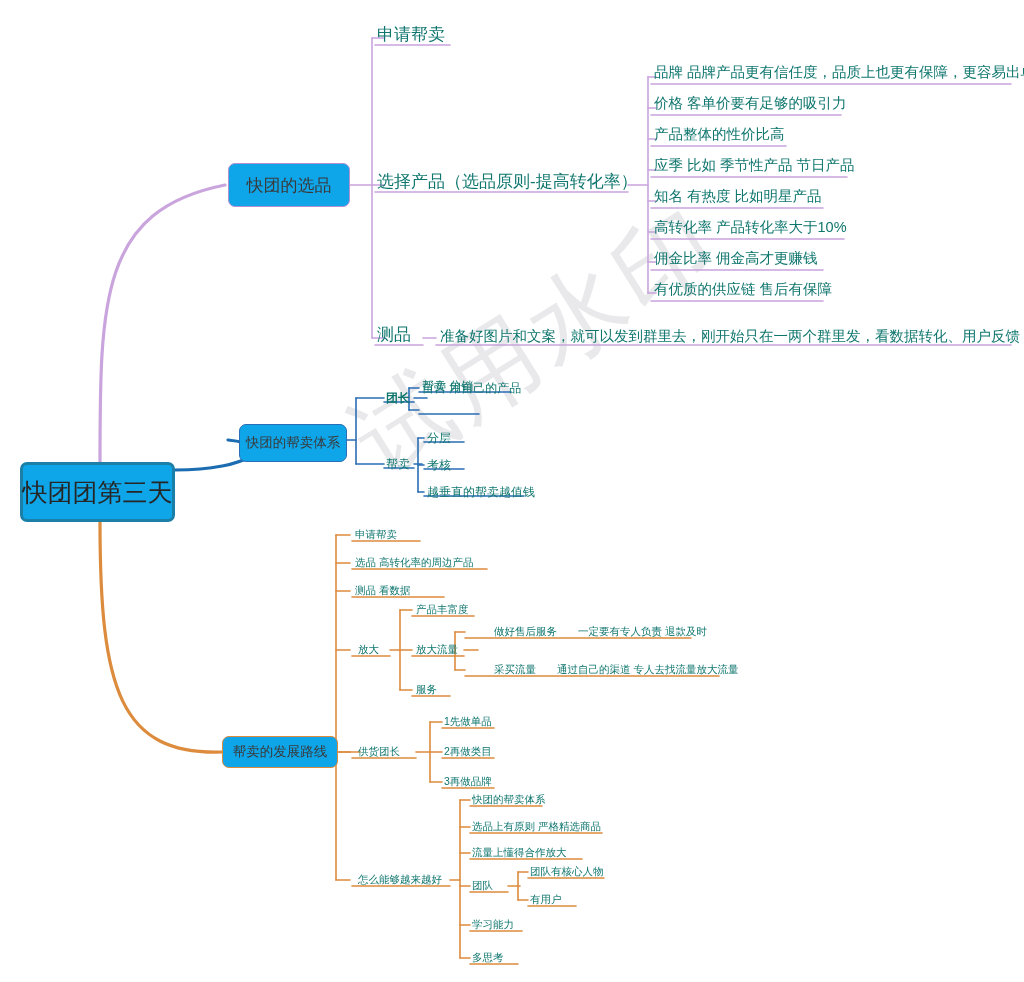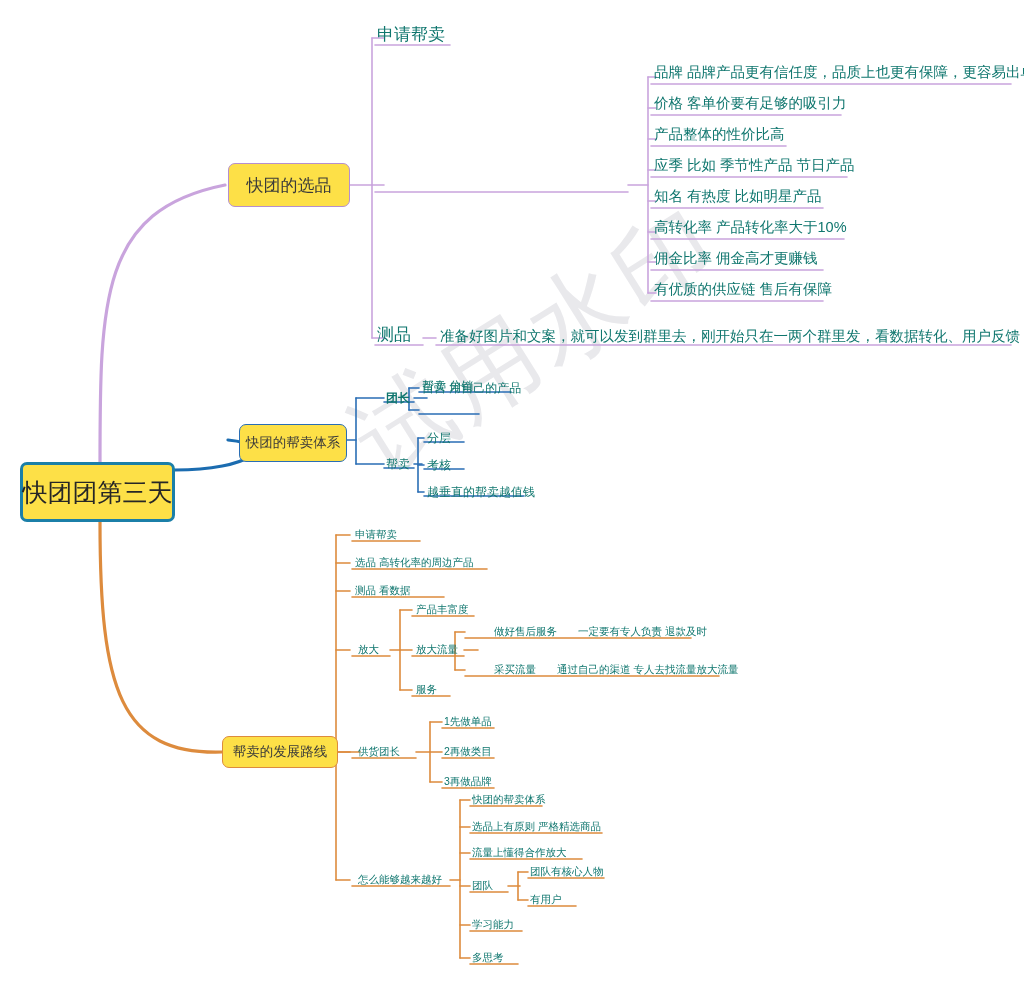--- a/index.html
+++ b/index.html
@@ -23,21 +23,21 @@
     white-space:nowrap;
     user-select:none;
   }
 
   .node{position:absolute;white-space:nowrap;box-sizing:border-box;}
 
   
   .box{
     border-radius:7px;
     display:flex;align-items:center;justify-content:center;
-    background:#fde047;
+    background:#0ea5e9;
   }
   .root{
     border:3px solid #1b7fa8;
     color:#262626;
     font-size:25px;
     padding:0 16px;
   }
   .box-purple{border:1.6px solid #b68fce;color:#3a3a3a;font-size:17px;padding:0 13px;}
   .box-blue{border:1.6px solid #2a6eb5;color:#3a3a3a;font-size:13.5px;padding:18px 11px;margin-left:11px;}
   .box-orange{border:1.6px solid #dd8b3d;color:#3a3a3a;font-size:13.5px;padding:15px 11px;}
@@ -194,20 +194,23 @@
   </div>
 
   <div class="node box box-purple" style="left:228px;top:163px;width:122px;height:44px;">
     <span>快团的选品</span>
   </div>
 
   <div class="node txt t-purple-lg" style="left:377px;top:26px;">
     <span>申请帮卖</span>
   </div>
 
+  <div class="node txt t-purple-lg" style="left:377px;top:173px;">
+    <span>选择产品（选品原则-提高转化率）</span>
+  </div>
 
   <div class="node txt t-purple-lg" style="left:377px;top:326px;">
     <span>测品</span>
   </div>
   <div class="node txt t-purple" style="left:440px;top:329px;">
     <span>准备好图片和文案，就可以发到群里去，刚开始只在一两个群里发，看数据转化、用户反馈</span>
   </div>
 
   <div class="node txt t-purple" style="left:654px;top:65px;">
     <span>品牌  品牌产品更有信任度，品质上也更有保障，更容易出单</span></div>

